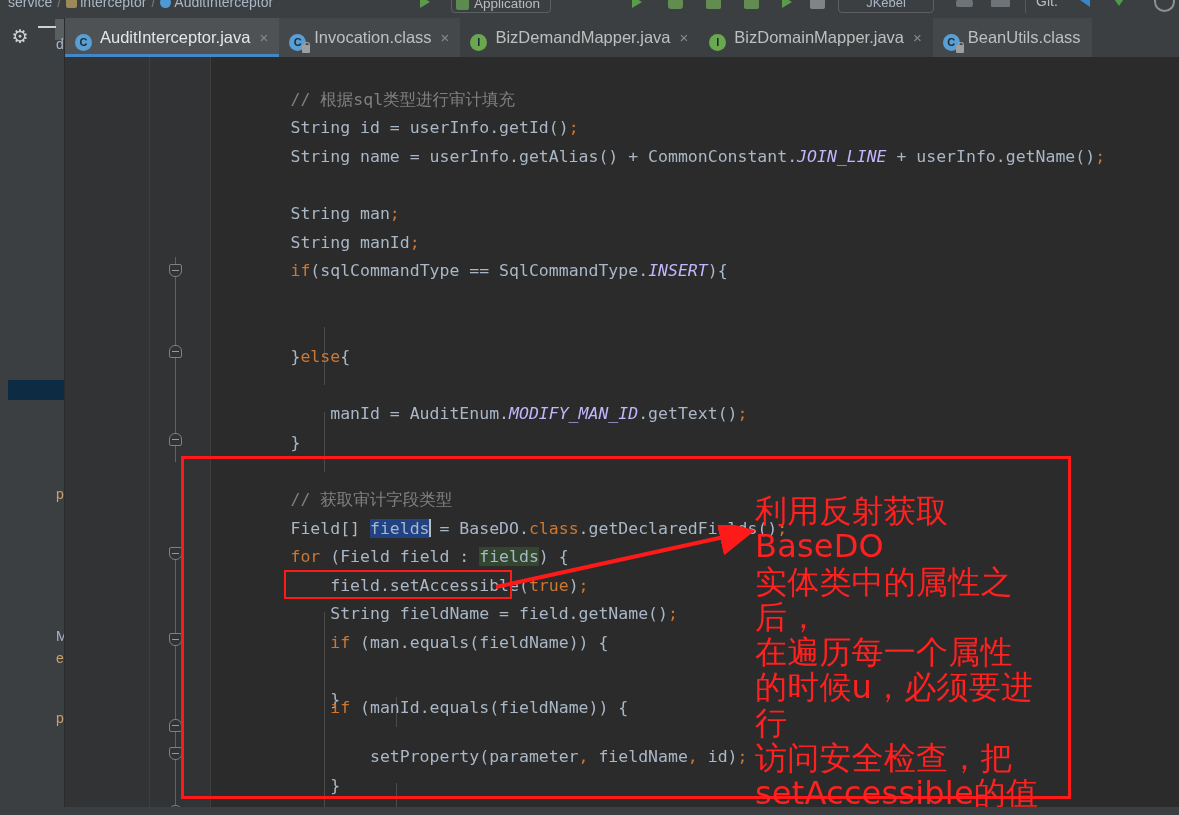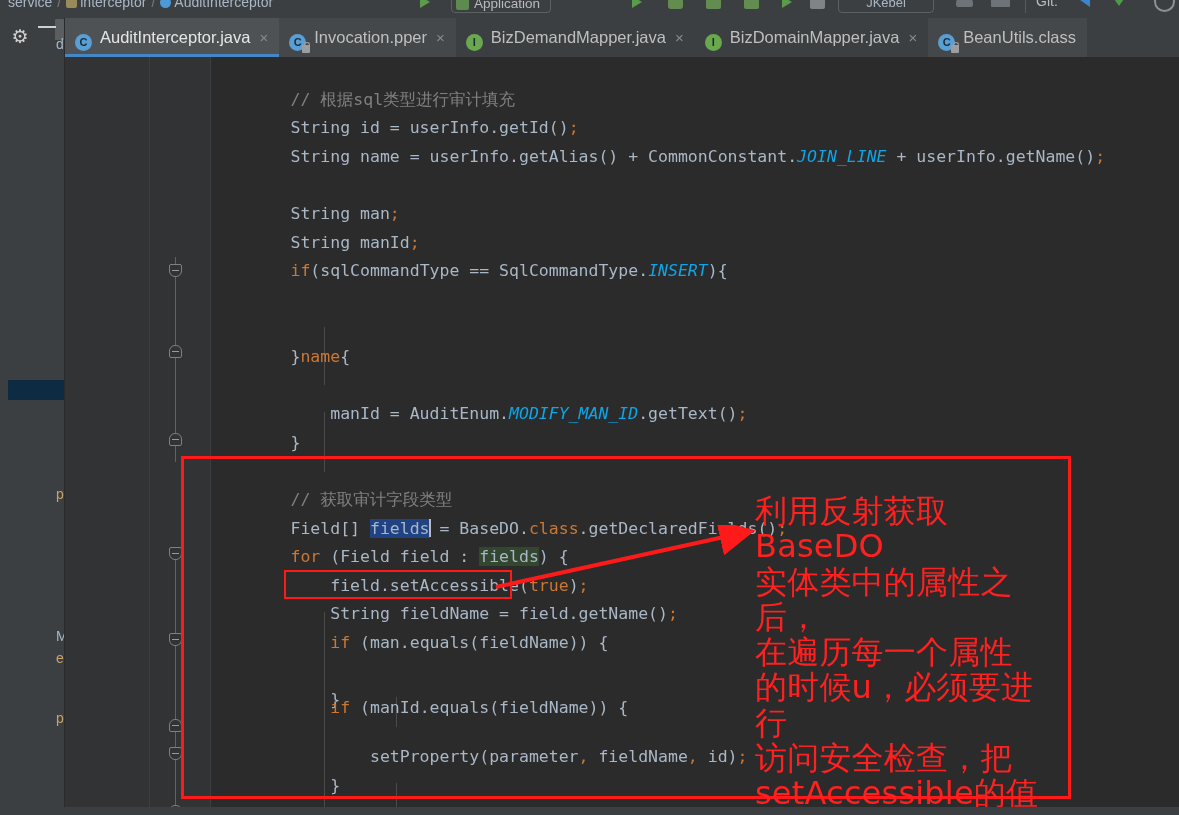--- a/index.html
+++ b/index.html
@@ -212,21 +212,21 @@
     background: #323232;
   }
   .cur-line-hl-gut {
     position: absolute; left: 0; width: 146px; height: 28.6px;
     background: #3a3a3a;
   }
 
   
   .kw   { color: #cc7832; }
   .cmt  { color: #808080; }
-  .stat { color: #0ea5e9; font-style: italic; }
+  .stat { color: #c4b5fd; font-style: italic; }
   .semi { color: #cc7832; }
   .sel-blue { background: #214283; color: #a9b7c6; }
   .sel-green { background: #33462f; }
   .caret {
     display: inline-block; width: 2px; height: 18px;
     background: #bbbbbb; vertical-align: -3px; margin: 0 -1px;
   }
 
   
   .iguide {
@@ -331,21 +331,21 @@
   </div>
 
   <div class="tabrow-gear">⚙</div>
   <div class="tabrow-min"></div>
 
   <div class="tabbar">
     <div class="tab active">
       <span class="tab-ico ico-c">C</span><span>AuditInterceptor.java</span><span class="tab-close">×</span>
       <div class="tab-underline"></div>
     </div><div class="tab dim">
-      <span class="tab-ico ico-c">C<span class="lockbadge"></span></span><span>Invocation.pper</span><span class="tab-close">×</span>
+      <span class="tab-ico ico-c">C<span class="lockbadge"></span></span><span>Invocation.class</span><span class="tab-close">×</span>
     </div><div class="tab">
       <span class="tab-ico ico-i">I</span><span>BizDemandMapper.java</span><span class="tab-close">×</span>
     </div><div class="tab">
       <span class="tab-ico ico-i">I</span><span>BizDomainMapper.java</span><span class="tab-close">×</span>
     </div><div class="tab dim">
       <span class="tab-ico ico-c">C<span class="lockbadge"></span></span><span>BeanUtils.class</span>
     </div>
   </div>
 
   <div class="editor">
@@ -423,21 +423,21 @@
       <div class="cline" style="top:114.4px"></div>
 
       <div class="cline" style="top:143px">        String man<span class="semi">;</span></div>
 
       <div class="cline" style="top:171.6px">        String manId<span class="semi">;</span></div>
 
       <div class="cline" style="top:200.2px">        <span class="kw">if</span>(sqlCommandType == SqlCommandType.<span class="stat">INSERT</span>){</div>
 
 
 
-      <div class="cline" style="top:286px">        }<span class="kw">name</span>{</div>
+      <div class="cline" style="top:286px">        }<span class="kw">else</span>{</div>
 
 
       <div class="cline" style="top:343.2px">            manId = AuditEnum.<span class="stat">MODIFY_MAN_ID</span>.getText()<span class="semi">;</span></div>
 
       <div class="cline" style="top:371.8px">        }</div>
 
       <div class="cline" style="top:400.4px"></div>
 
       <div class="cline" style="top:429px"><span class="cmt">        // 获取审计字段类型</span></div>
 

